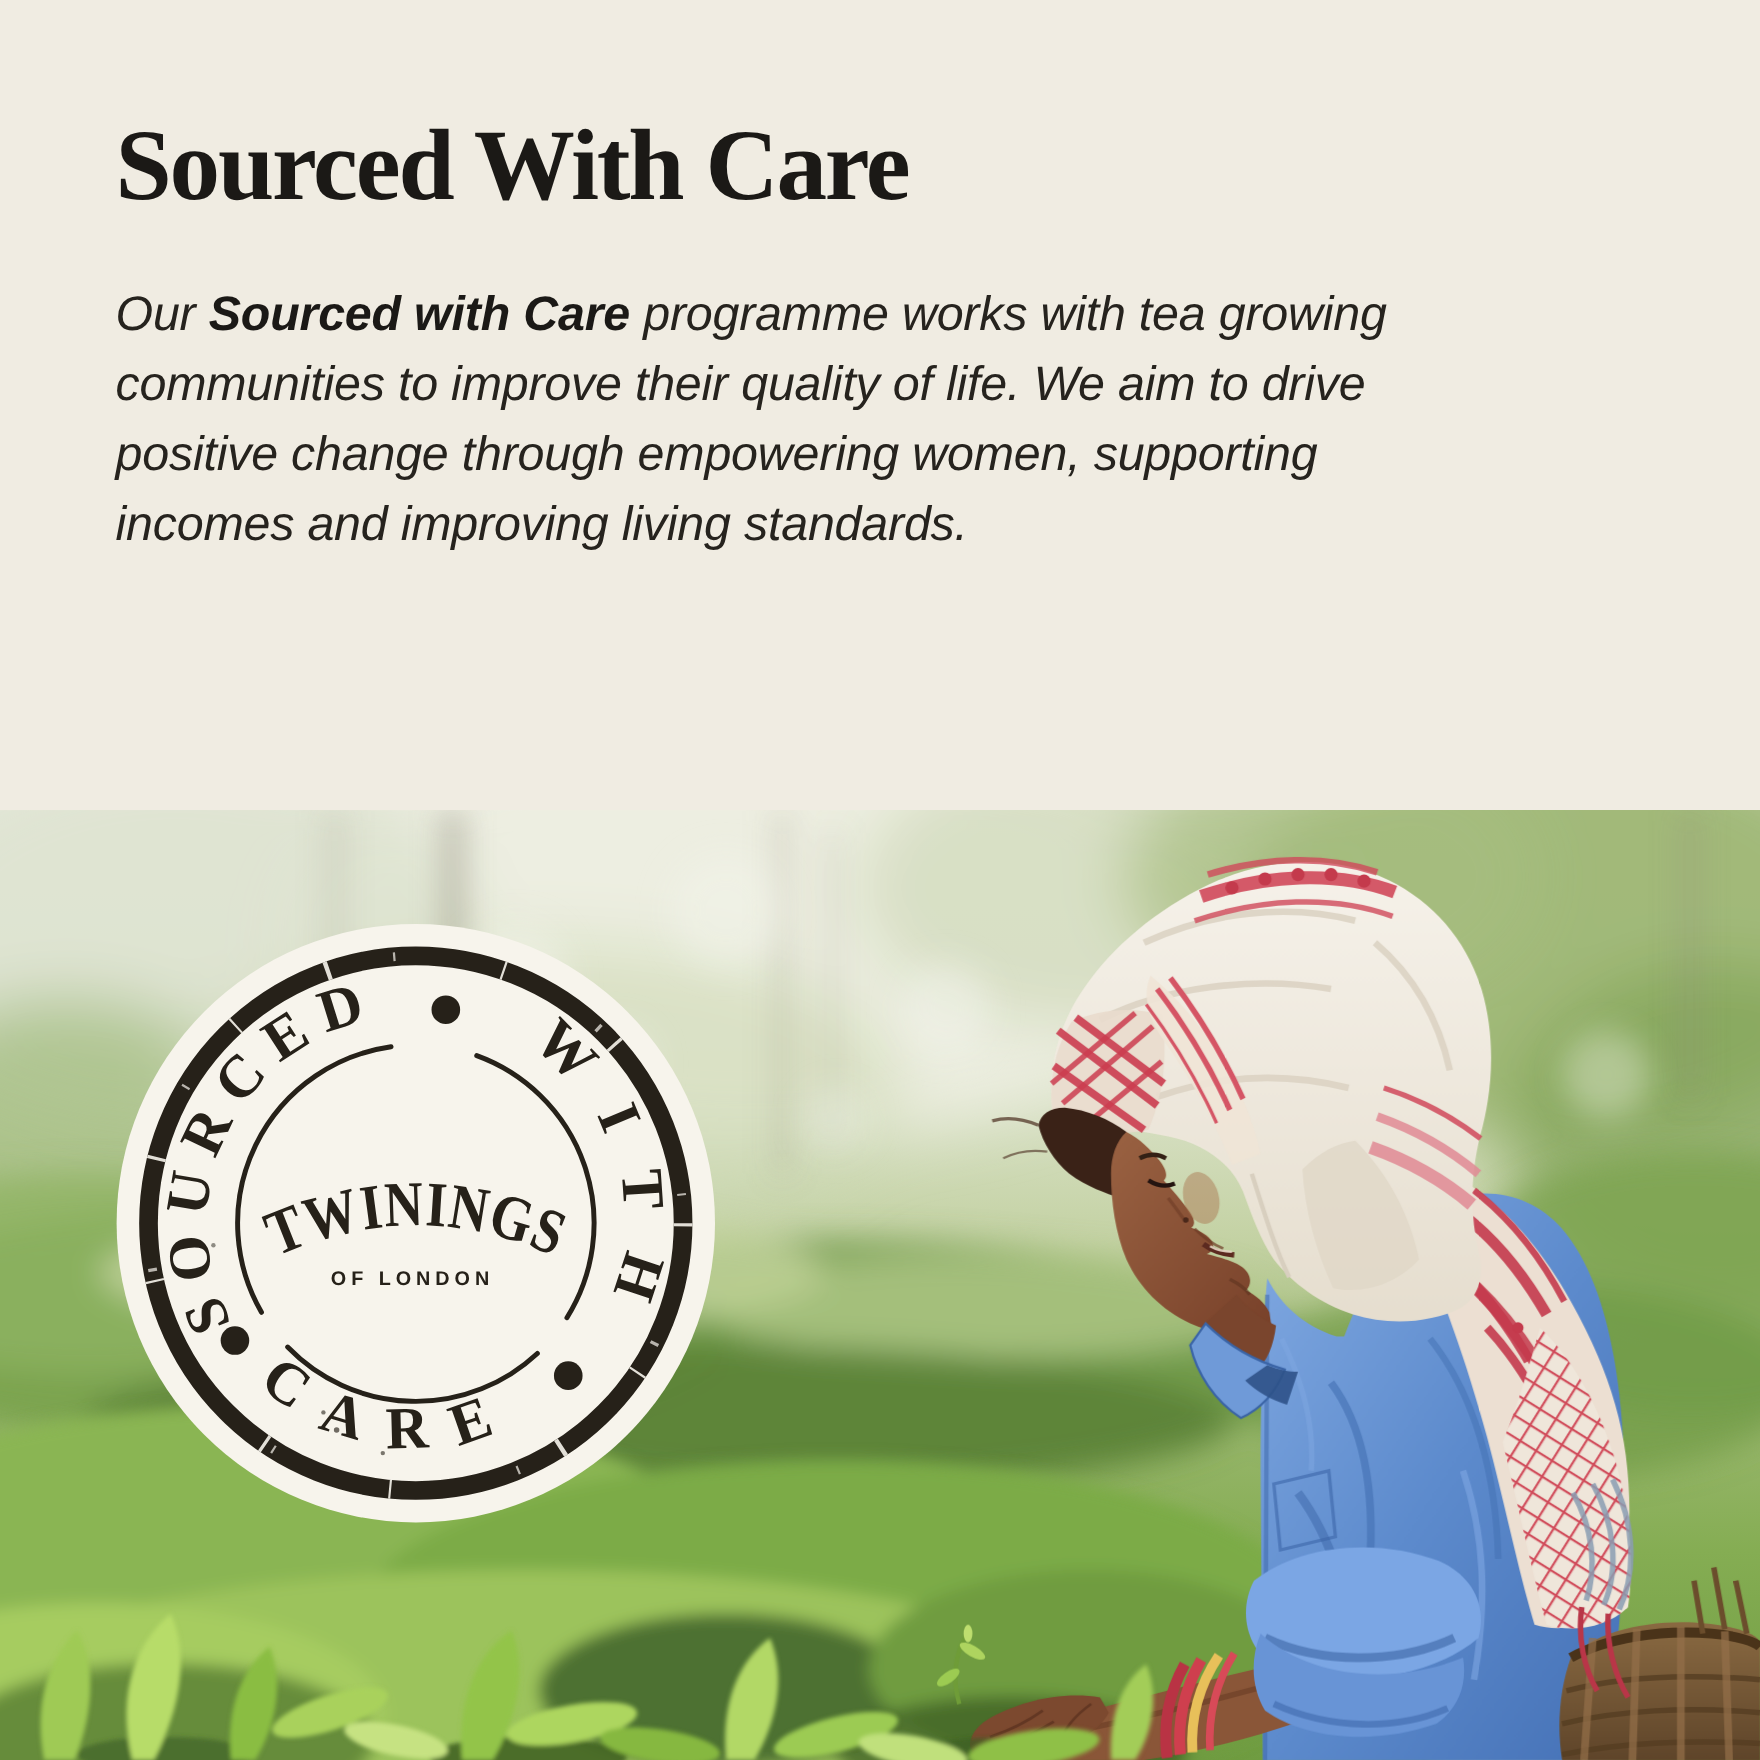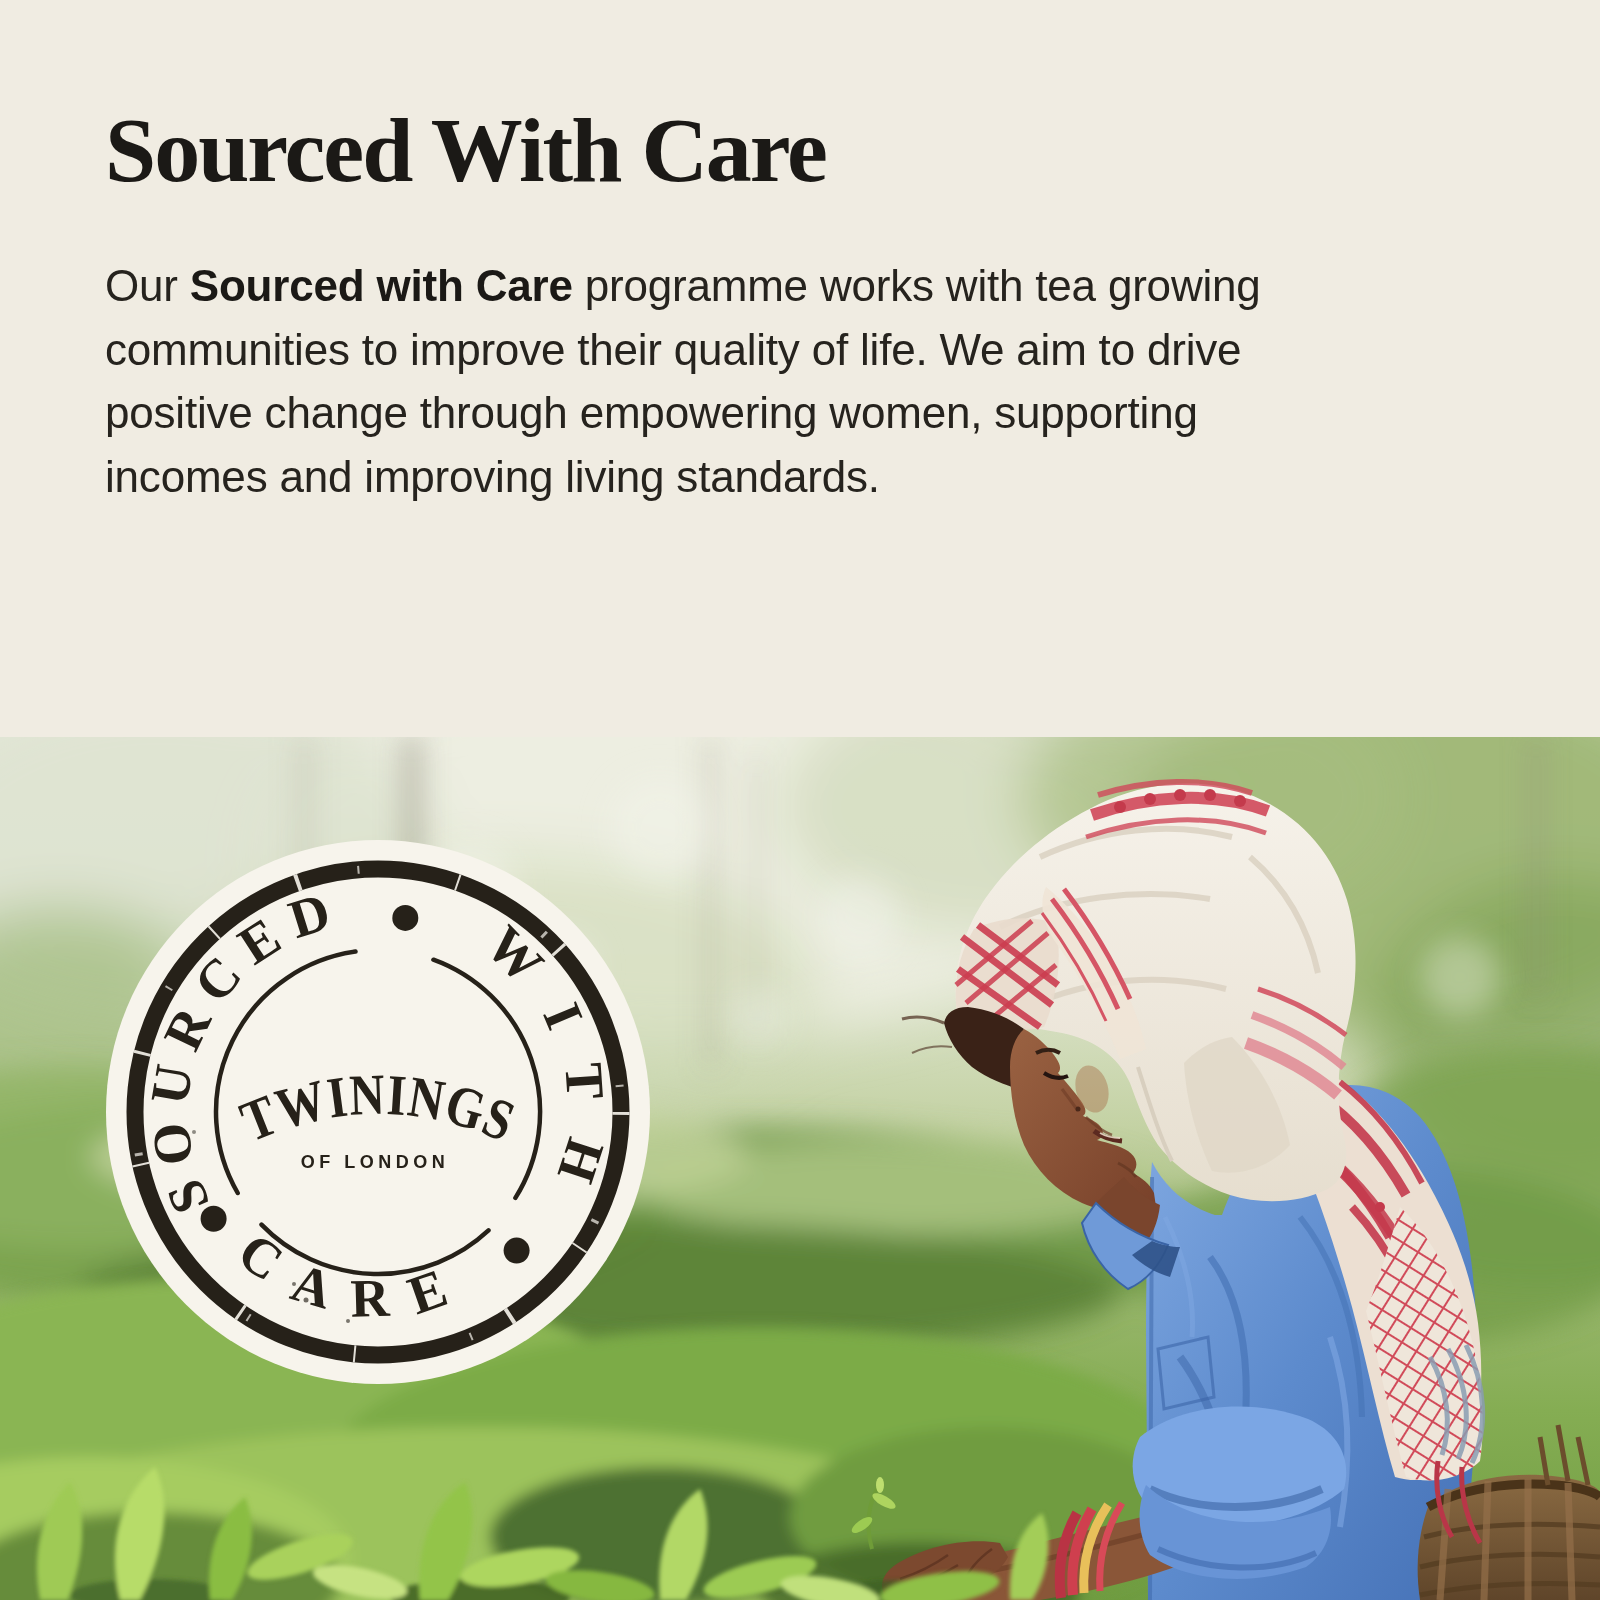--- a/index.html
+++ b/index.html
@@ -2,21 +2,21 @@
 <html><head>
 <meta charset="utf-8">
 <style>
   html,body{margin:0;padding:0;background:#777;}
   .canvas{position:relative;width:1600px;height:1600px;overflow:hidden;
           background:#f0ece2;font-family:"Liberation Sans",sans-serif;}
   .hero{position:absolute;left:0;top:0;width:1600px;padding:92px 105px 0;box-sizing:border-box;margin-top:12px;}
   .hero h1{margin:0 0 56px;font-family:"Liberation Serif",serif;font-weight:700;
            font-size:92px;line-height:1.02;letter-spacing:-2px;color:#1b1916;}
   .hero p{margin:0 0 32px;font-size:44px;line-height:1.45;color:#26231e;
-          white-space:pre-line;max-width:1420px;letter-spacing:-0.2px;}
+          white-space:pre-line;max-width:1420px;letter-spacing:-0.2px;font-style:italic;}
   .hero p strong{font-weight:700;color:#1b1916;}
   .photo{position:absolute;left:0;top:737px;width:1600px;height:863px;margin:0;}
   .photo svg.scene{display:block;width:1600px;height:863px;}
   .badge{position:absolute;left:98px;top:832px;width:560px;height:560px;}
   .badge text{font-family:"Liberation Serif",serif;font-weight:700;}
   .badge .sub{font-family:"Liberation Sans",sans-serif;}
 </style>
 </head>
 <body>
 

